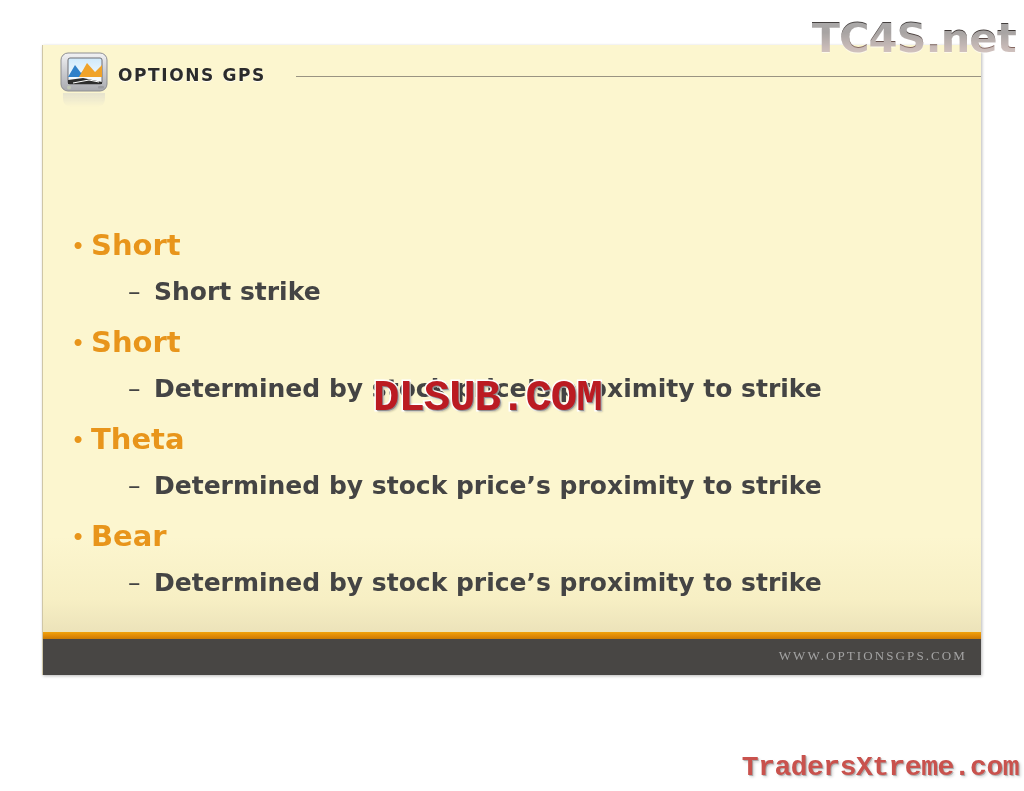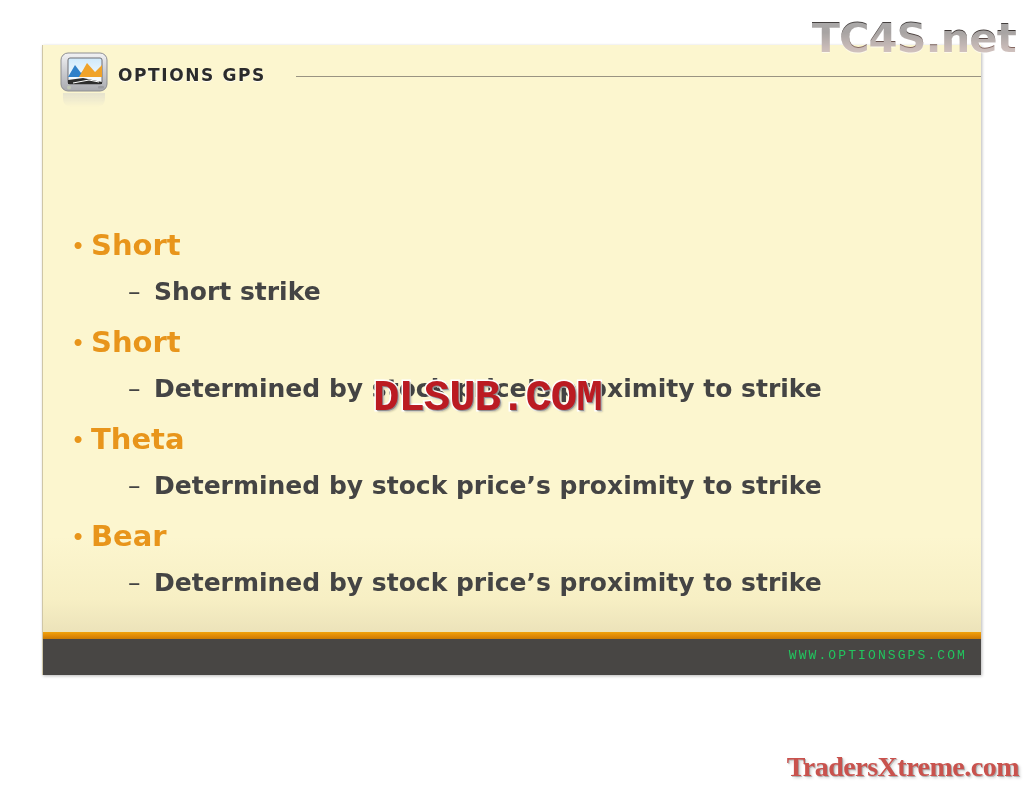--- a/index.html
+++ b/index.html
@@ -195,34 +195,34 @@
     left: 0;
     bottom: 0;
     width: 100%;
     height: 36px;
     background: #484644;
   }
   #footer-url {
     position: absolute;
     right: 14px;
     top: 9px;
-    font-family: Liberation Mono, monospace;
+    font-family: Liberation Serif, serif;
     font-size: 13px;
     letter-spacing: 2.1px;
-    color: #22c55e;
+    color: #a3a3a3;
     text-transform: uppercase;
     white-space: nowrap;
   }
 
   
   #traders-watermark {
     position: absolute;
     right: 5px;
     bottom: 8px;
-    font-family: Liberation Serif, serif;
+    font-family: Liberation Mono, monospace;
     font-weight: bold;
     font-size: 28px;
     letter-spacing: -0.5px;
     color: #c9524d;
     -webkit-text-stroke: 3px #ffffff;
     paint-order: stroke fill;
     text-shadow:
        1px 1px 0 rgba(0,0,0,0.22),
        2px 2px 3px rgba(0,0,0,0.18);
     z-index: 40;

